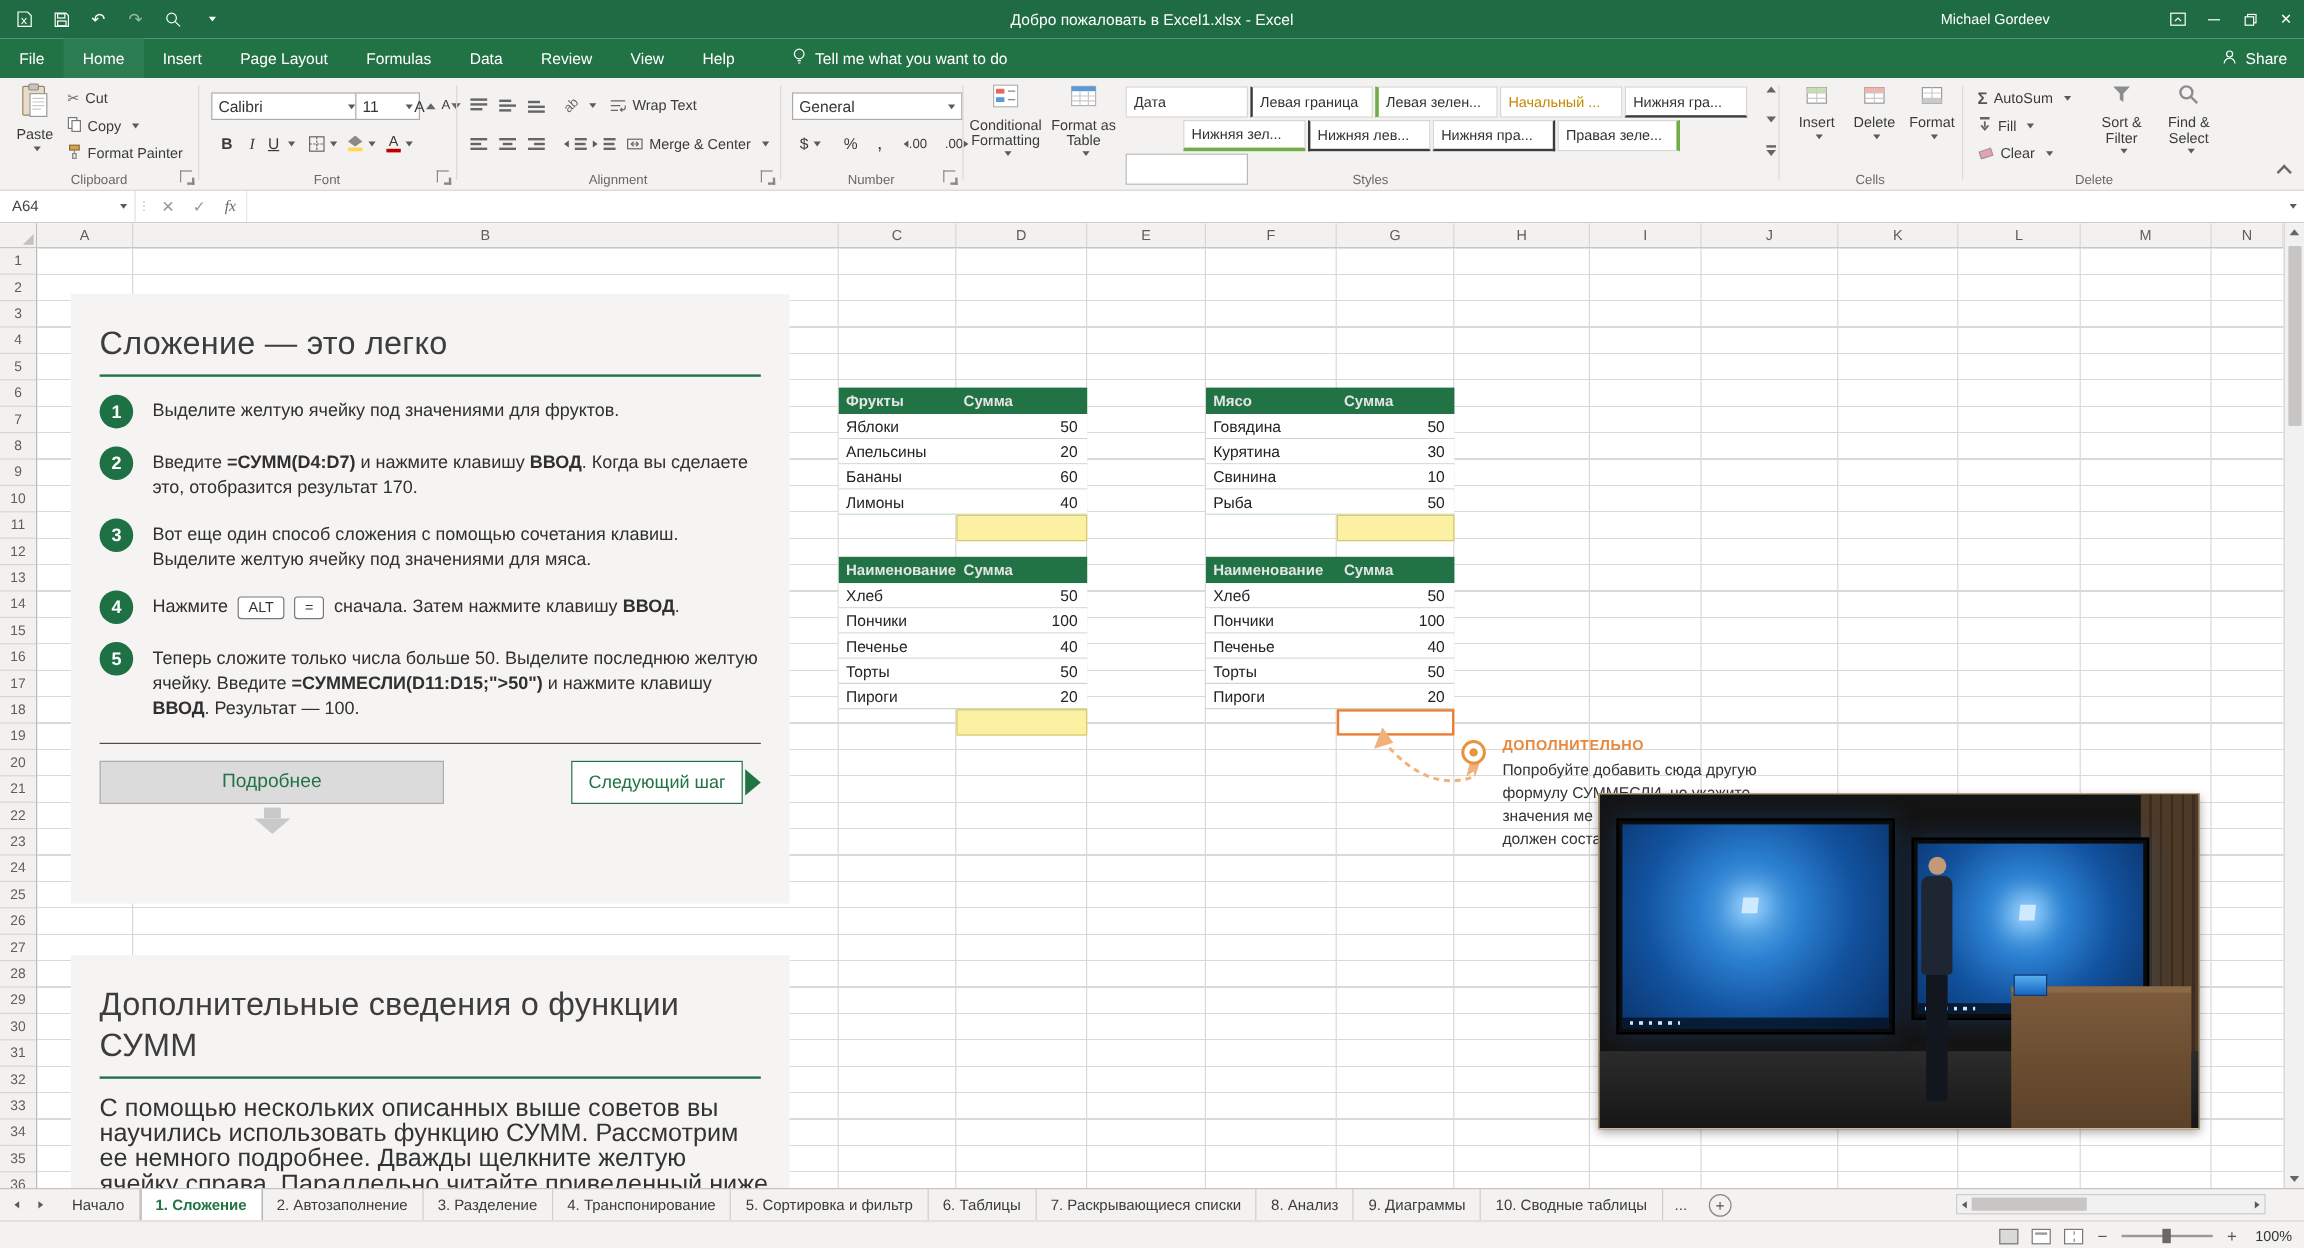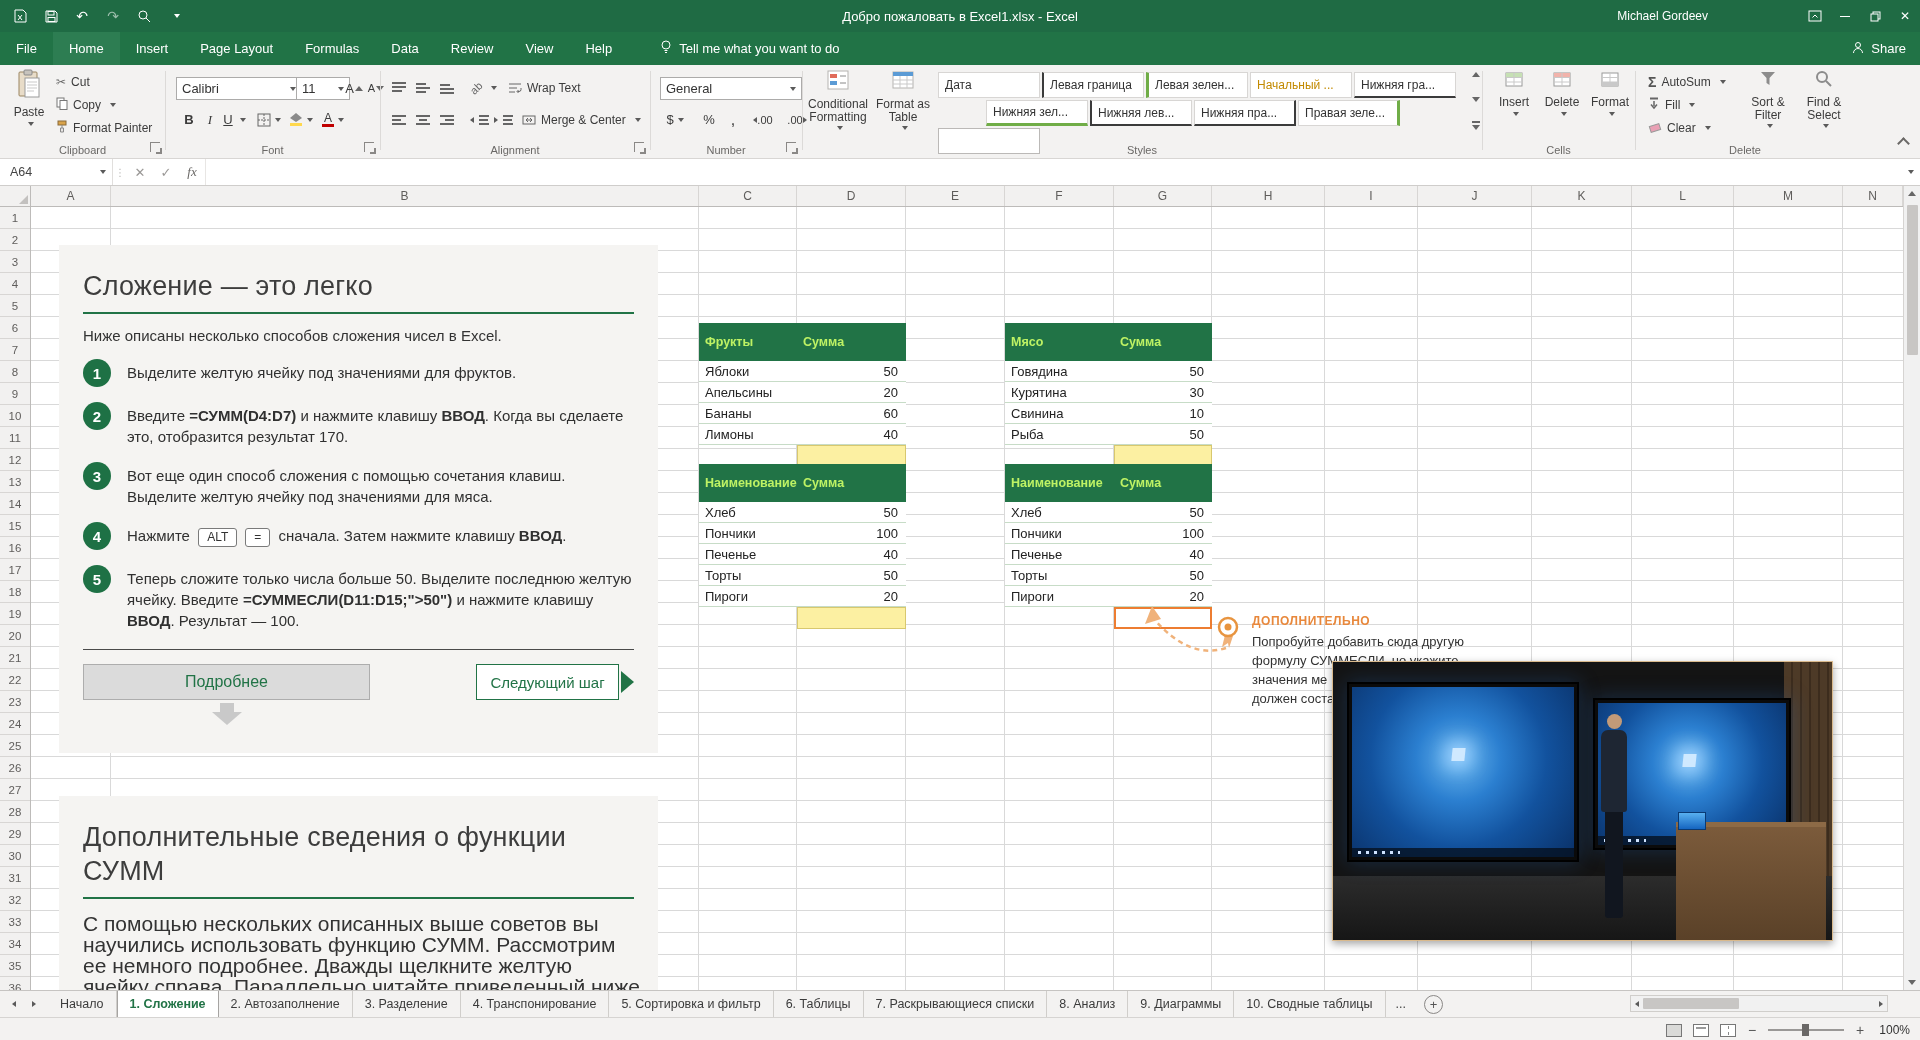--- a/index.html
+++ b/index.html
@@ -111,21 +111,21 @@
   .nextbtn{width:143px;height:36px;background:#fff;border:1px solid #217346;color:#217346;font-size:15px;display:flex;align-items:center;justify-content:center;box-sizing:border-box;}
   .nextarrow{margin-left:2px;display:flex;align-items:center;}
   .na-tri{width:0;height:0;border-top:11px solid transparent;border-bottom:11px solid transparent;border-left:13px solid #217346;}
   .downhint{width:287px;display:flex;flex-direction:column;align-items:center;margin:3px 0 0 24px;}
   .dh-stem{width:14px;height:9px;background:#C9C9C9;}
   .dh-head{width:0;height:0;border-left:15px solid transparent;border-right:15px solid transparent;border-top:13px solid #C9C9C9;}
   .bodytext{margin:14px 24px 0;font-size:21px;color:#333;line-height:21px;width:560px;}
 
   
   .xtable{position:absolute;z-index:2;font-size:13px;color:#222;}
-  .thdr{display:flex;height:38px;background:#217346;color:#bef264;font-weight:bold;font-size:12.5px;}
+  .thdr{display:flex;height:22px;background:#217346;color:#e5e5e5;font-weight:bold;font-size:12.5px;}
   .thdr .hc{display:flex;align-items:center;padding-left:6px;box-sizing:border-box;}
   .trow{display:flex;height:20px;background:#fff;border-bottom:1px solid #C7DCC7;box-sizing:content-box;}
   .trow .nc{display:flex;align-items:center;padding-left:6px;box-sizing:border-box;}
   .trow .vc{display:flex;align-items:center;justify-content:flex-end;padding-right:8px;box-sizing:border-box;}
   .tfoot{display:flex;height:22px;}
   .tfoot .fnc{box-sizing:border-box;}
   .tfoot .fvc{box-sizing:border-box;height:22px;}
   .fvc.yellow{background:#FCF0A2;border:1px solid #D8C86E;}
   .fvc.orange{background:#fff;border:2px solid #ED7D31;}
 
@@ -632,21 +632,20 @@
         <div class="rowhead">34</div>
         <div class="rowhead">35</div>
         <div class="rowhead">36</div>
       </div>
 
     <div id="gridview">
 
       <div class="card card1">
         <div class="cardtitle">Сложение — это легко</div>
         <div class="greenrule"></div>
-        <div class="intro">Ниже описаны несколько способов сложения чисел в Excel.</div>
 
         <div class="step">
           <div class="stepnum">1</div>
           <div class="steptext"><span>Выделите желтую ячейку под значениями для фруктов.</span></div>
         </div>
         <div class="step">
           <div class="stepnum">2</div>
           <div class="steptext"><span>Введите </span><span class="bold">=СУММ(D4:D7)</span><span> и нажмите клавишу </span><span class="bold">ВВОД</span><span>. Когда вы сделаете это, отобразится результат 170.</span></div>
         </div>
         <div class="step">

